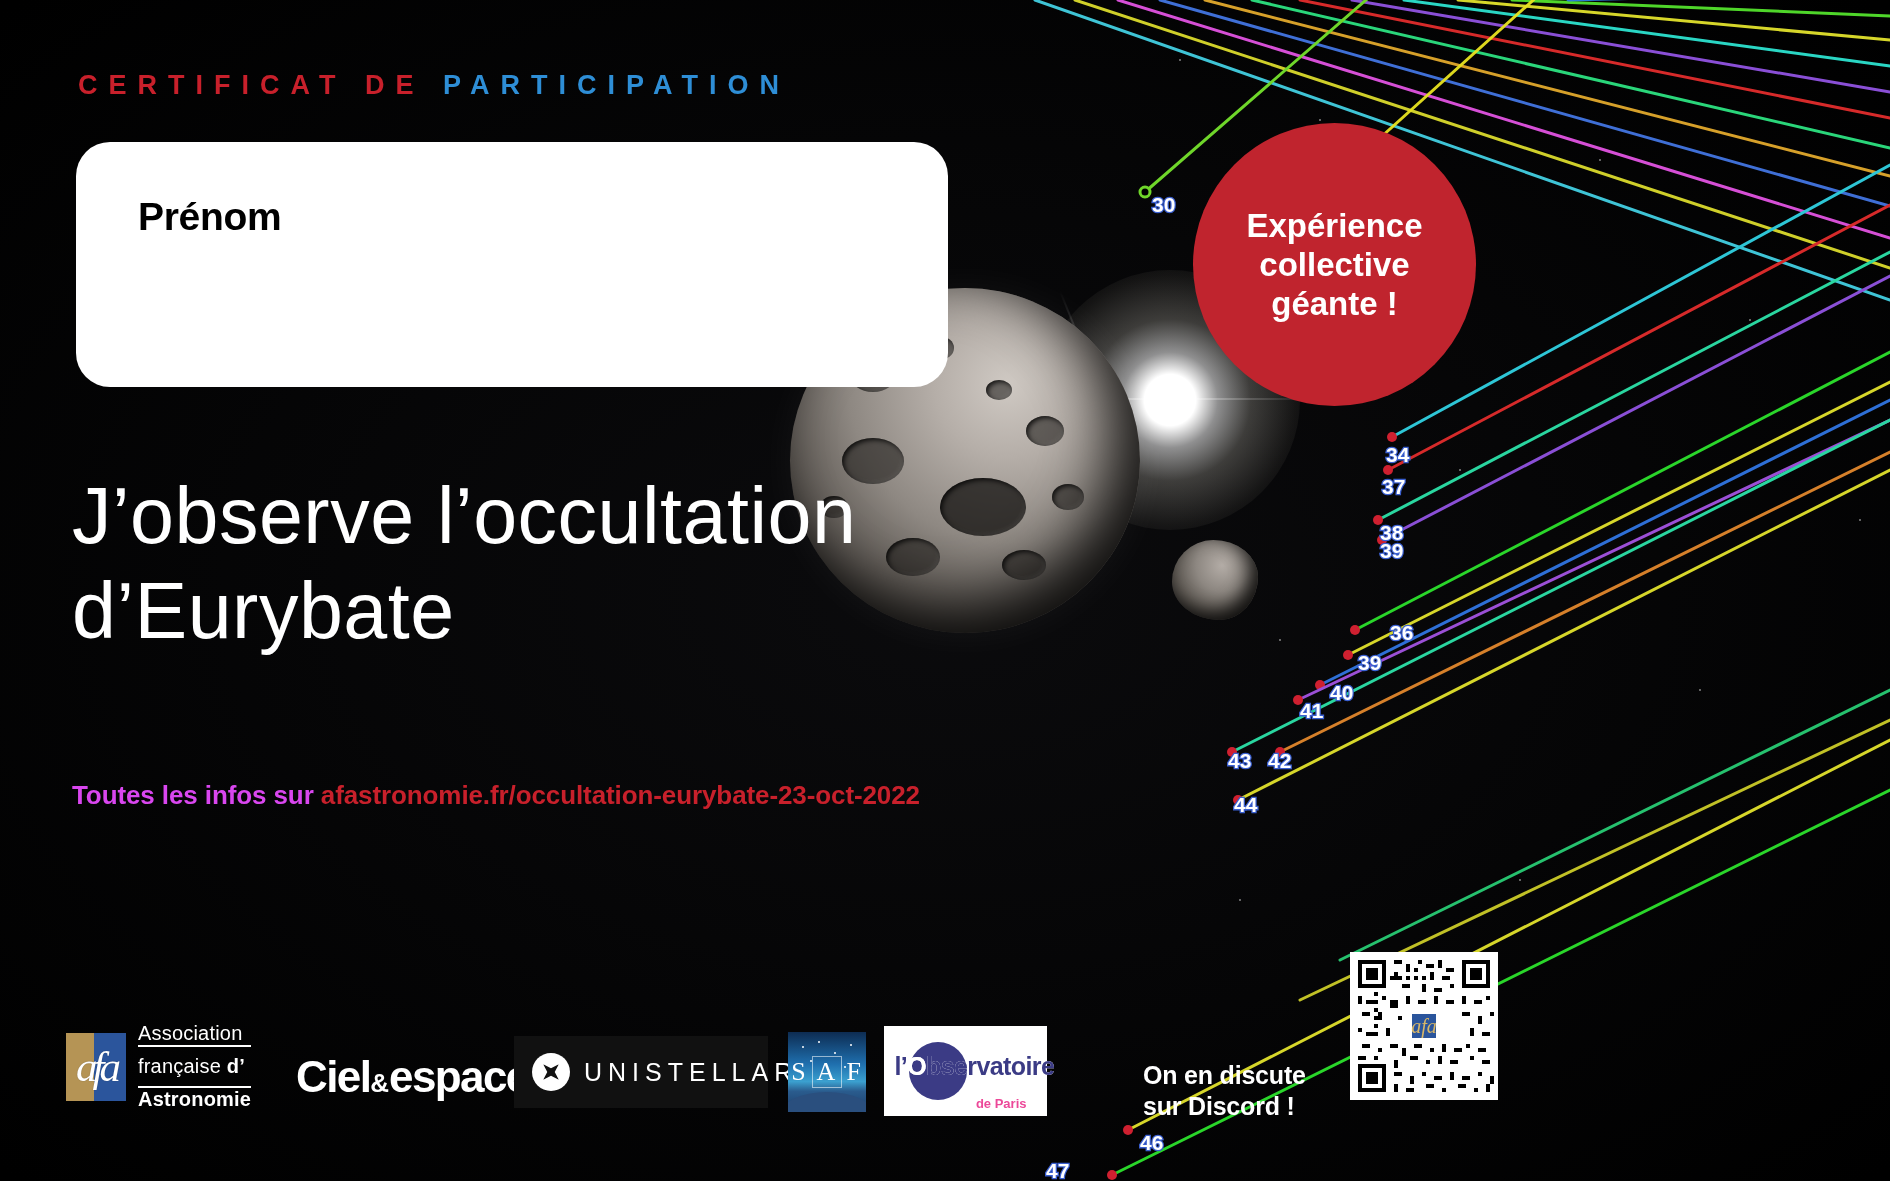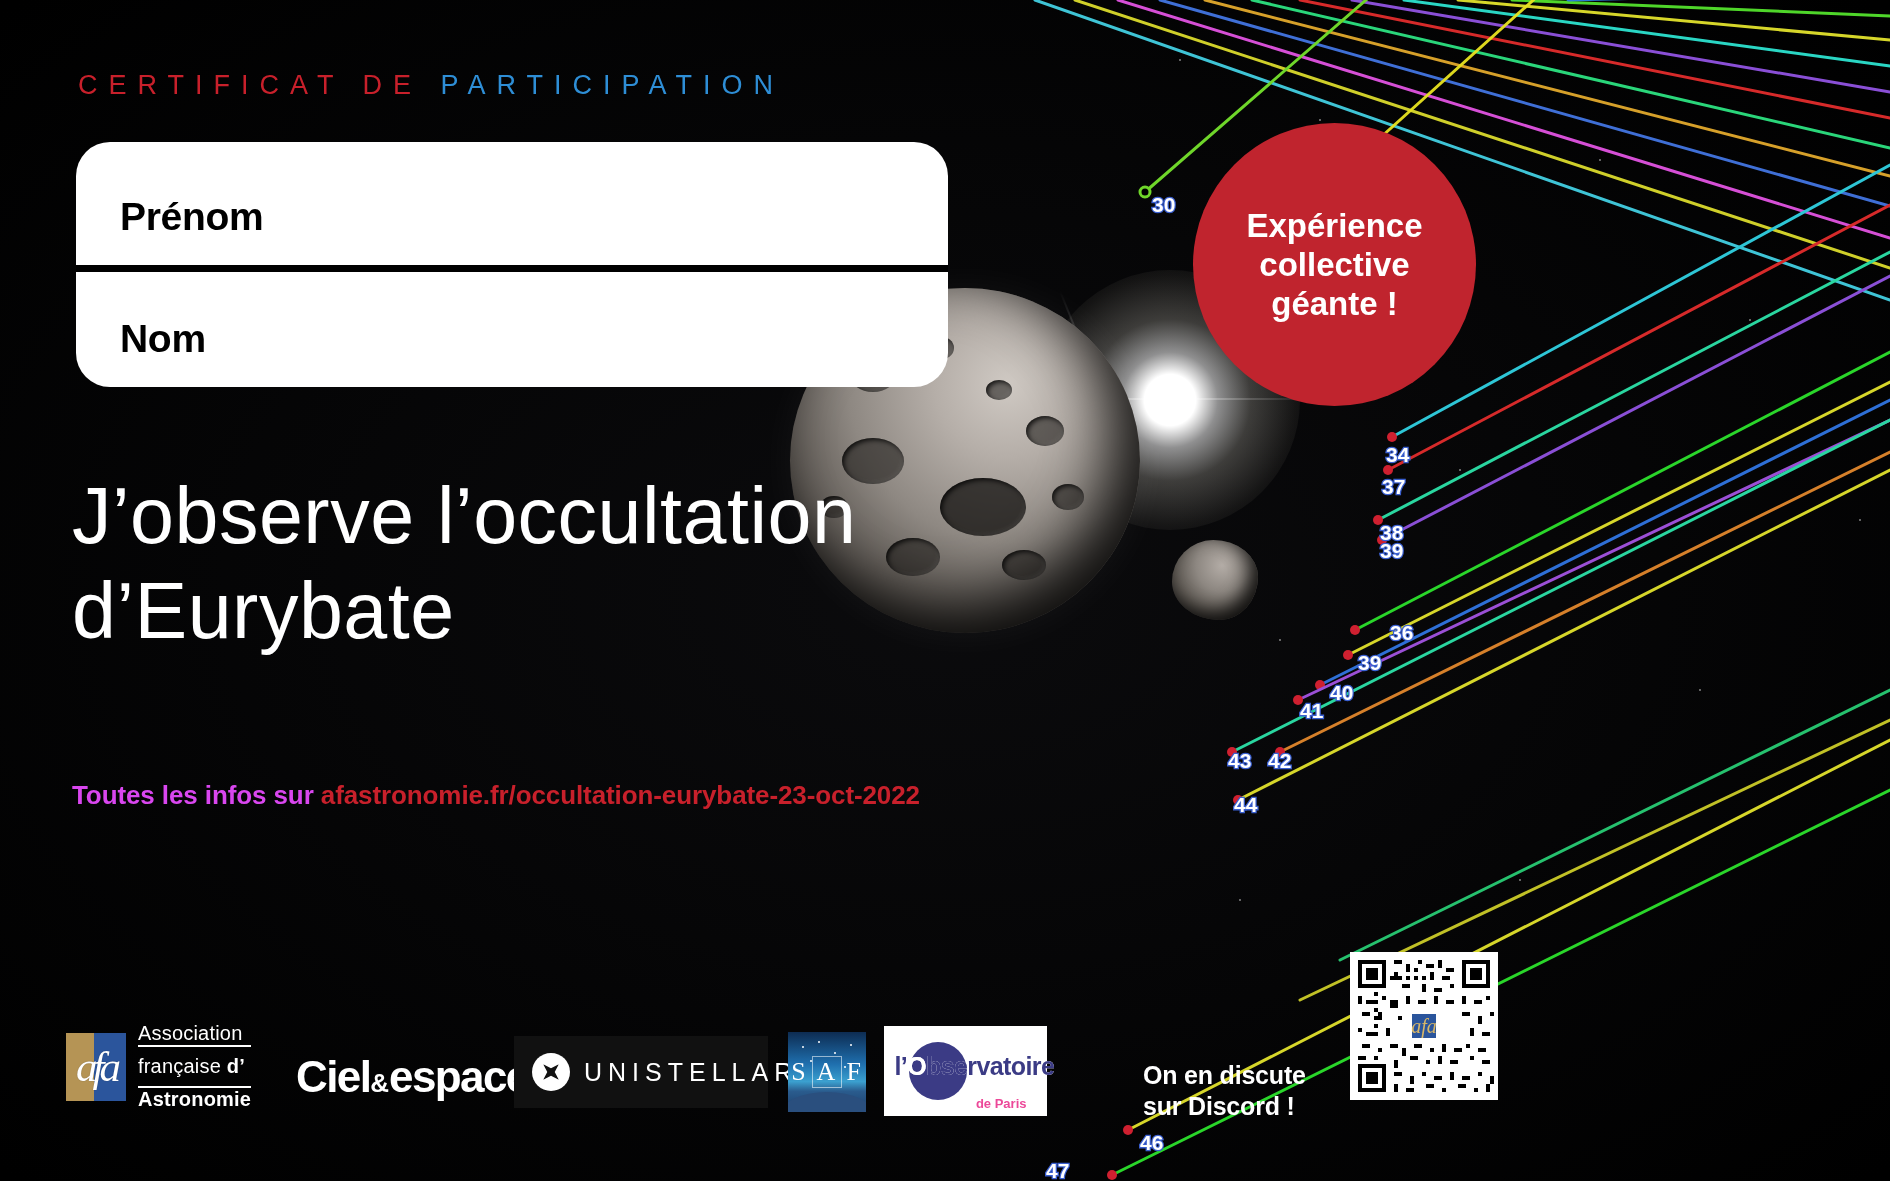--- a/index.html
+++ b/index.html
@@ -35,31 +35,31 @@
     background: radial-gradient(circle, #ffffff 0%, #ffffff 14%, rgba(255,255,255,.55) 26%, rgba(255,250,235,.22) 44%, rgba(255,245,220,.06) 68%, rgba(0,0,0,0) 80%);
   }
   .flarestreak {
     position:absolute; background:linear-gradient(90deg, rgba(255,255,255,0) 0%, rgba(255,255,255,.35) 50%, rgba(255,255,255,0) 100%);
     height:2px;
   }
 
   
   .header {
     position:absolute; left:78px; top:70px;
-    font-weight:normal; font-size:27px; letter-spacing:11px;
+    font-weight:bold; font-size:27px; letter-spacing:11px;
   }
   .header .red  { color:#C8202B; }
   .header .blue { color:#2E8ED6; }
 
   
   .namecard {
     position:absolute; left:76px; top:142px; width:872px; height:245px;
     background:#fff; border-radius:34px; overflow:hidden;
   }
-  .namecard .row { height:50%; position:relative; }
+  .namecard .row { height:50%; position:relative;margin-left:18px; }
   .namecard .row + .row { border-top:7px solid #000; }
   .namecard .label {
     position:absolute; left:44px; bottom:26px;
     color:#000; font-size:39px; font-weight:bold; letter-spacing:-.3px;
   }
 
   
   .title {
     position:absolute; left:72px; top:428px; width:1000px;
     font-size:79px; line-height:95px; font-weight:200; color:#fff;
@@ -303,23 +303,20 @@
 
 <div class="moonlet" style="left:1172px; top:540px; width:86px; height:80px;"></div>
 
 <div class="header">
   <span class="red">CERTIFICAT DE </span><span class="blue">PARTICIPATION</span>
 </div>
 
 <div class="namecard">
   <div class="row">
     <div class="label">Prénom</div>
-  </div>
-  <div class="row">
-    <div class="label">Nom</div>
   </div>
 </div>
 
 <div class="title">
   <div>J’observe l’occultation</div>
   <div>d’Eurybate</div>
 </div>
 
 <div class="infoline">
   <span class="lbl">Toutes les infos sur </span><span class="url">afastronomie.fr/occultation-eurybate-23-oct-2022</span>

